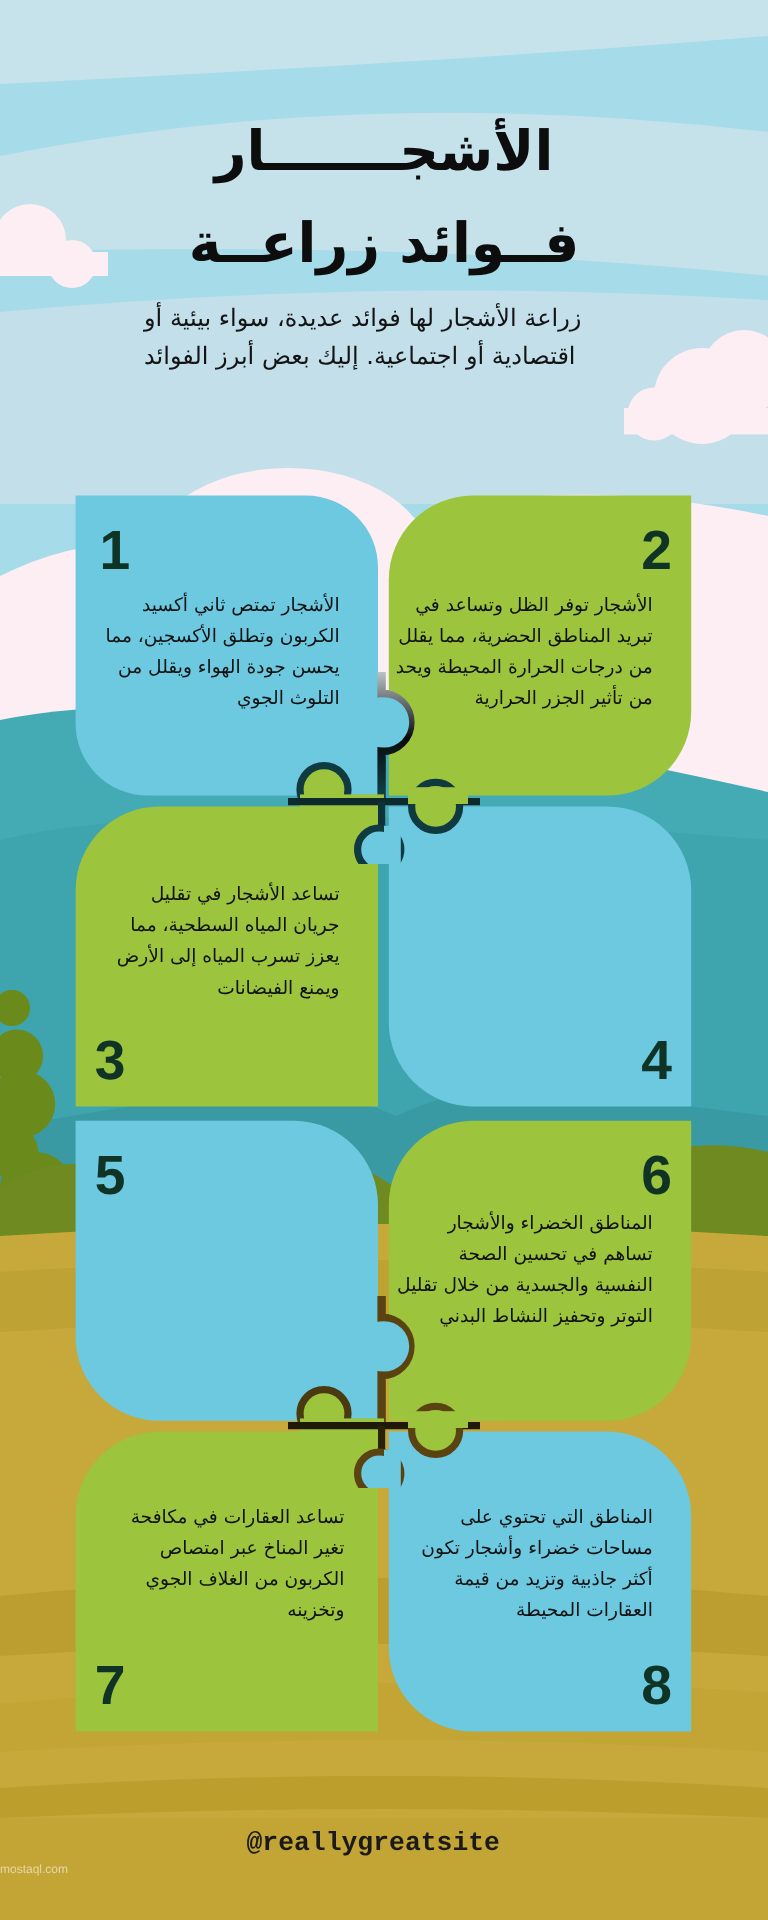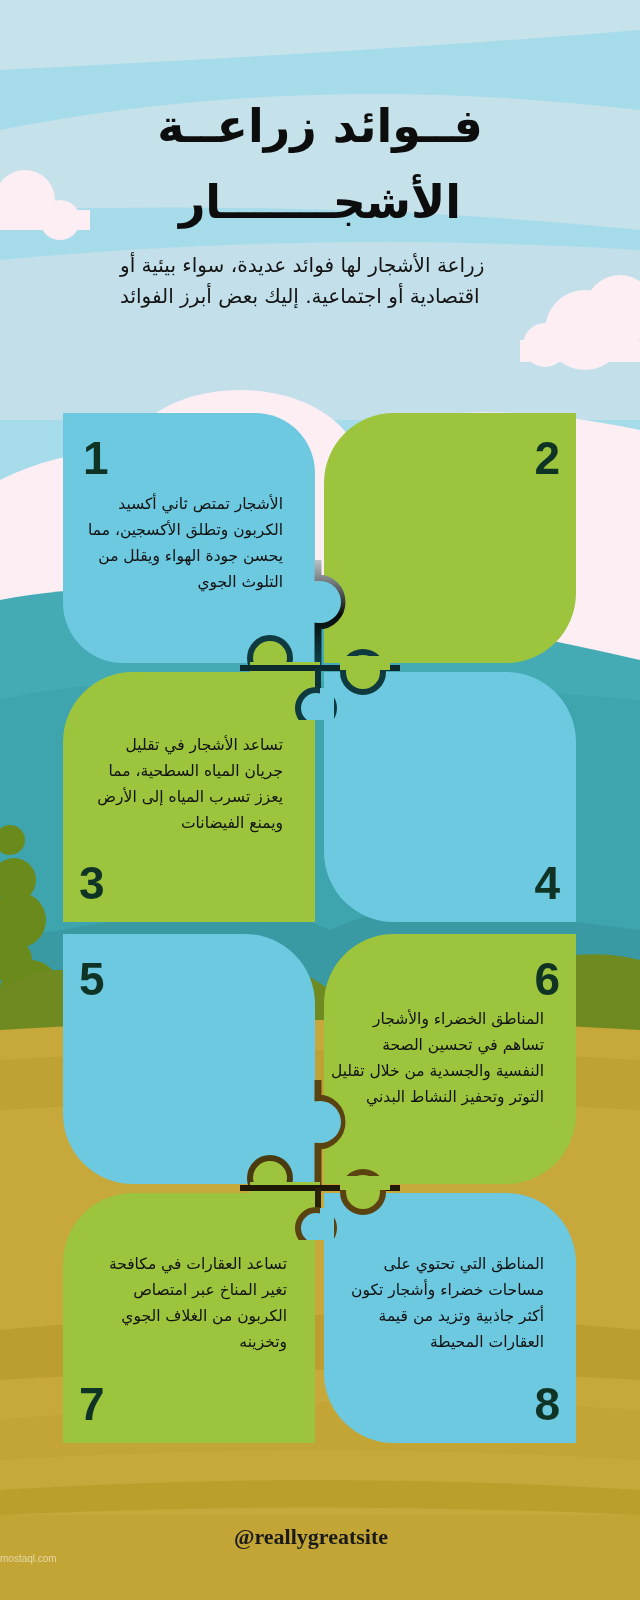--- a/index.html
+++ b/index.html
@@ -43,21 +43,21 @@
   .c4 { left: 324px; top: 672px; border-radius: 0 70px 0 70px; }
   .c5 { left: 63px; top: 934px; border-top-right-radius: 70px; border-bottom-left-radius: 70px; }
   .c6 { left: 324px; top: 934px; border-top-left-radius: 70px; border-bottom-right-radius: 70px; }
   .c7 { left: 63px; top: 1193px; border-top-left-radius: 70px; }
   .c8 { left: 324px; top: 1193px; border-top-right-radius: 70px; border-bottom-left-radius: 70px; }
 
   .connector { position: absolute; pointer-events: none; }
 
   .handle {
     position: absolute; left: 0; right: 18px; top: 1524px; text-align: center;
-    font-family: Liberation Serif, serif; font-weight: bold;
+    font-family: Liberation Mono, monospace; font-weight: bold;
     font-size: 22px; color: #1a1a1a;
   }
   .watermark {
     position: absolute; left: 0; right: 0; top: 1553px; text-align: left;
     font-family: "Liberation Sans", sans-serif; font-size: 10px; color: rgba(255,255,255,0.55);
   }
 </style>
 </head>
 <body>
 
@@ -101,31 +101,32 @@
     <path d="M0 1030 Q320 1010 640 1030 V1600 H0 Z" fill="#c7a83a"></path>
     <path d="M0 1060 Q320 1040 640 1060 V1110 Q320 1090 0 1110 Z" fill="#b89f2e" opacity="0.6"></path>
     <path d="M0 1330 Q320 1300 640 1330 V1380 Q320 1360 0 1380 Z" fill="#b8992c" opacity="0.7"></path>
     <path d="M0 1420 Q320 1390 640 1410 V1460 Q320 1440 0 1460 Z" fill="#bfa434" opacity="0.6"></path>
     <path d="M0 1490 Q320 1470 640 1490 V1515 Q320 1500 0 1515 Z" fill="#b69a27" opacity="0.7"></path>
     <rect x="0" y="1515" width="640" height="85" fill="#c3a536"></rect>
   </svg>
 </div>
 
 <div class="title">
+  <div>الأشجـــــــار</div>
   <div>فــوائد زراعــة</div>
-  <div>الأشجـــــــار</div>
 </div>
 <p class="subtitle">زراعة الأشجار لها فوائد عديدة، سواء بيئية أو اقتصادية أو اجتماعية. إليك بعض أبرز الفوائد</p>
 
 <div class="card blue c1">
   <span class="num" style="left:20px;top:22px">1</span>
   <p class="txt" style="top:78px">الأشجار تمتص ثاني أكسيد الكربون وتطلق الأكسجين، مما يحسن جودة الهواء ويقلل من التلوث الجوي</p>
 </div>
 <div class="card green c2">
   <span class="num" style="right:16px;top:22px">2</span>
+  <p class="txt" style="top:78px;width:215px">الأشجار توفر الظل وتساعد في تبريد المناطق الحضرية، مما يقلل من درجات الحرارة المحيطة ويحد من تأثير الجزر الحرارية</p>
 </div>
 <div class="card green c3">
   <span class="num" style="left:16px;bottom:16px">3</span>
   <p class="txt" style="top:60px">تساعد الأشجار في تقليل جريان المياه السطحية، مما يعزز تسرب المياه إلى الأرض ويمنع الفيضانات</p>
 </div>
 <div class="card blue c4">
   <span class="num" style="right:16px;bottom:16px">4</span>
 </div>
 <div class="card blue c5">
   <span class="num" style="left:16px;top:22px">5</span>

